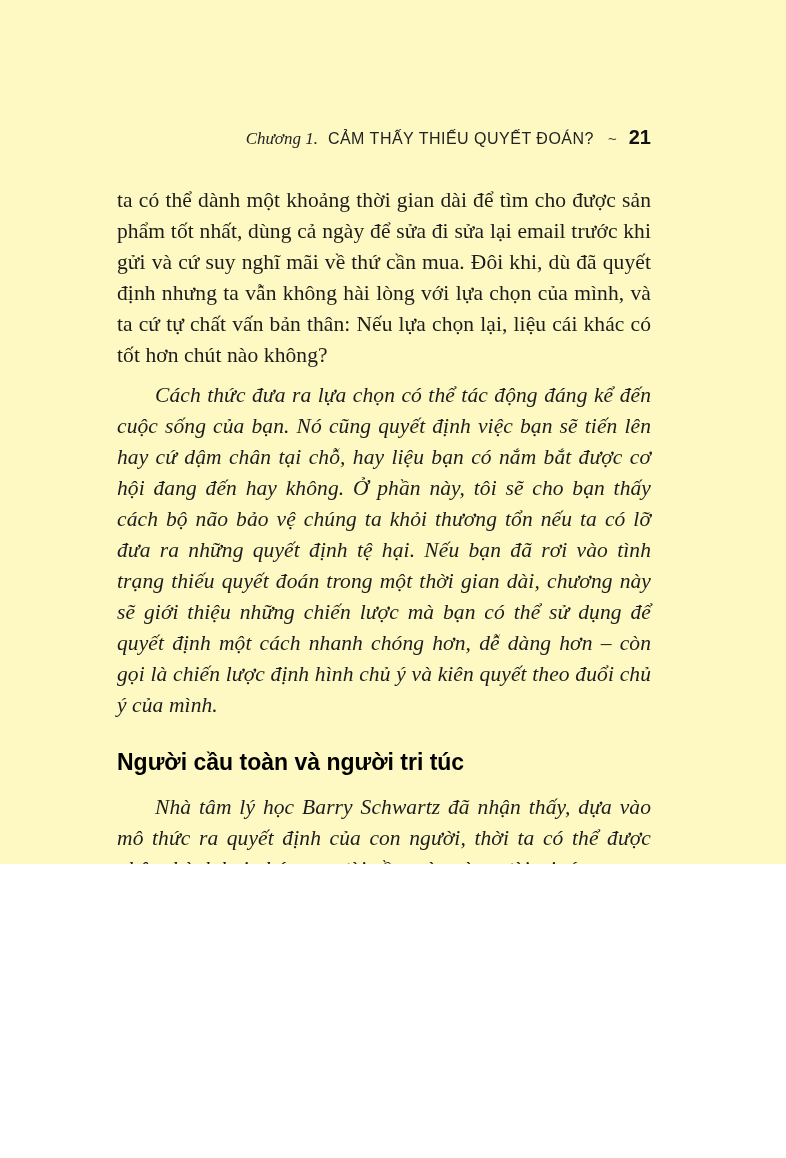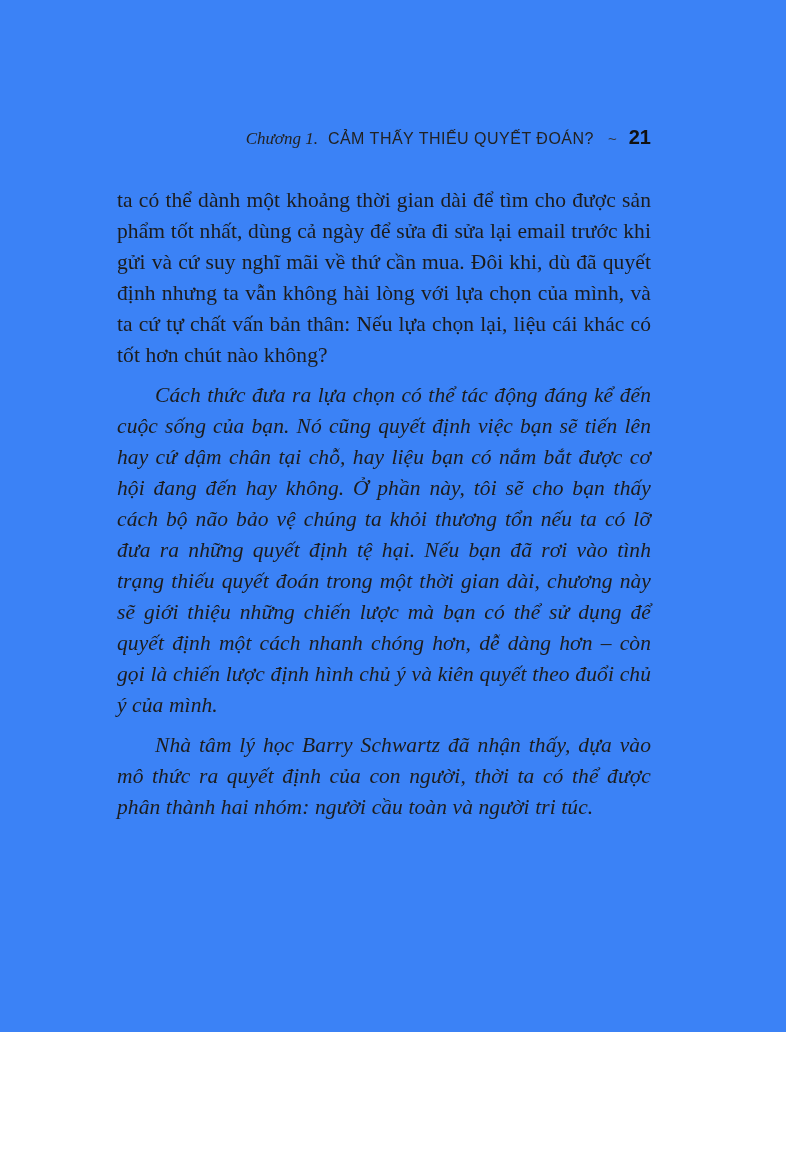--- a/index.html
+++ b/index.html
@@ -3,22 +3,22 @@
 <meta charset="utf-8">
 <style>
   html, body {
     margin: 0;
     padding: 0;
     background: #ffffff;
   }
   .page {
     position: relative;
     width: 786px;
-    height: 1032px;
-    background: #3b82f6;
+    height: 864px;
+    background: #fef9c3;
     overflow: hidden;
     font-family: "Liberation Serif", serif;
     color: #1c1c1c;
   }
   .content {
     position: absolute;
     left: 117px;
     top: 126px;
     width: 534px;
   }
@@ -81,17 +81,18 @@
       <span class="chapter-label">Chương 1.</span>
       <span class="chapter-title">CẢM THẤY THIẾU QUYẾT ĐOÁN?</span>
       <span class="header-sep">~</span>
       <span class="page-number">21</span>
     </div>
 
     <p class="body-para">ta có thể dành một khoảng thời gian dài để tìm cho được sản phẩm tốt nhất, dùng cả ngày để sửa đi sửa lại email trước khi gửi và cứ suy nghĩ mãi về thứ cần mua. Đôi khi, dù đã quyết định nhưng ta vẫn không hài lòng với lựa chọn của mình, và ta cứ tự chất vấn bản thân: Nếu lựa chọn lại, liệu cái khác có tốt hơn chút nào không?</p>
 
     <p class="body-para indent">Cách thức đưa ra lựa chọn có thể tác động đáng kể đến cuộc sống của bạn. Nó cũng quyết định việc bạn sẽ tiến lên hay cứ dậm chân tại chỗ, hay liệu bạn có nắm bắt được cơ hội đang đến hay không. Ở phần này, tôi sẽ cho bạn thấy cách bộ não bảo vệ chúng ta khỏi thương tổn nếu ta có lỡ đưa ra những quyết định tệ hại. Nếu bạn đã rơi vào tình trạng thiếu quyết đoán trong một thời gian dài, chương này sẽ giới thiệu những chiến lược mà bạn có thể sử dụng để quyết định một cách nhanh chóng hơn, dễ dàng hơn – còn gọi là chiến lược định hình chủ ý và kiên quyết theo đuổi chủ ý của mình.</p>
 
+    <h2 class="section-heading">Người cầu toàn và người tri túc</h2>
 
     <p class="body-para indent">Nhà tâm lý học Barry Schwartz đã nhận thấy, dựa vào mô thức ra quyết định của con người, thời ta có thể được phân thành hai nhóm: người cầu toàn và người tri túc.</p>
 
   </div>
 </div>
 
 </body></html>

